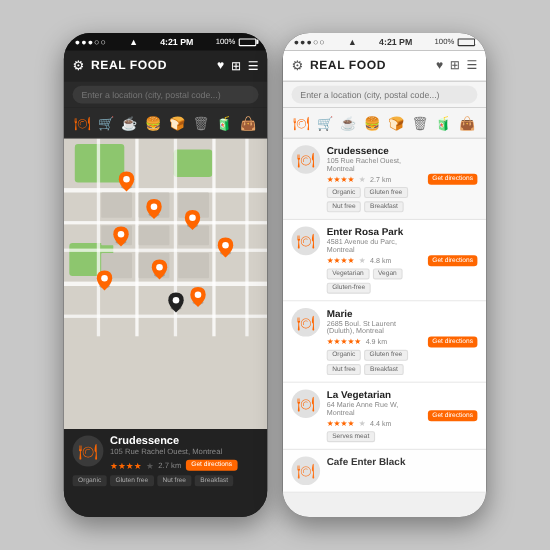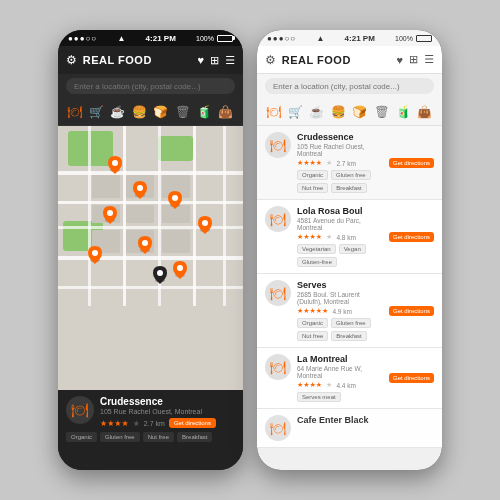--- a/index.html
+++ b/index.html
@@ -486,63 +486,63 @@
           </div>
         </div>
         <button class="list-directions-btn">Get directions</button>
       </div>
 
       <div class="list-item">
         <div class="list-restaurant-avatar">
           <span class="list-avatar-icon">🍽</span>
         </div>
         <div class="list-info">
-          <div class="list-name">Lola Rosa Boul</div>
+          <div class="list-name">Enter Rosa Park</div>
           <div class="list-address">4581 Avenue du Parc, Montreal</div>
           <div class="list-meta">
             <span class="list-stars">★★★★</span>
             <span class="list-star-empty">★</span>
             <span class="list-distance">4.8 km</span>
           </div>
           <div class="list-tags">
             <span class="list-tag">Vegetarian</span>
             <span class="list-tag">Vegan</span>
             <span class="list-tag">Gluten-free</span>
           </div>
         </div>
         <button class="list-directions-btn">Get directions</button>
       </div>
 
       <div class="list-item">
         <div class="list-restaurant-avatar">
           <span class="list-avatar-icon">🍽</span>
         </div>
         <div class="list-info">
-          <div class="list-name">Serves</div>
+          <div class="list-name">Marie</div>
           <div class="list-address">2685 Boul. St Laurent (Duluth), Montreal</div>
           <div class="list-meta">
             <span class="list-stars">★★★★★</span>
             <span class="list-distance">4.9 km</span>
           </div>
           <div class="list-tags">
             <span class="list-tag">Organic</span>
             <span class="list-tag">Gluten free</span>
             <span class="list-tag">Nut free</span>
             <span class="list-tag">Breakfast</span>
           </div>
         </div>
         <button class="list-directions-btn">Get directions</button>
       </div>
 
       <div class="list-item">
         <div class="list-restaurant-avatar">
           <span class="list-avatar-icon">🍽</span>
         </div>
         <div class="list-info">
-          <div class="list-name">La Montreal</div>
+          <div class="list-name">La Vegetarian</div>
           <div class="list-address">64 Marie Anne Rue W, Montreal</div>
           <div class="list-meta">
             <span class="list-stars">★★★★</span>
             <span class="list-star-empty">★</span>
             <span class="list-distance">4.4 km</span>
           </div>
           <div class="list-tags">
             <span class="list-tag">Serves meat</span>
           </div>
         </div>

